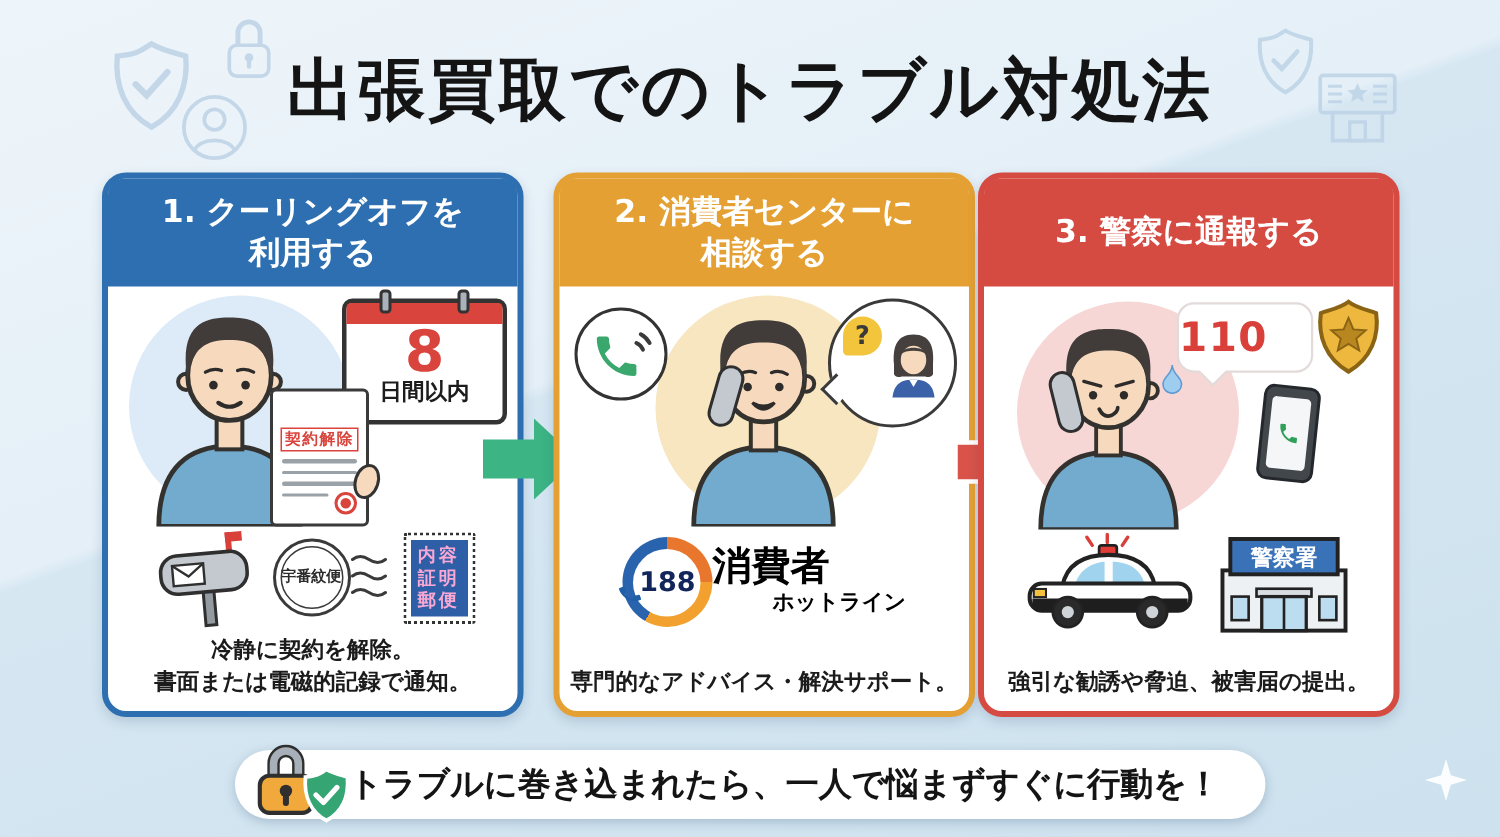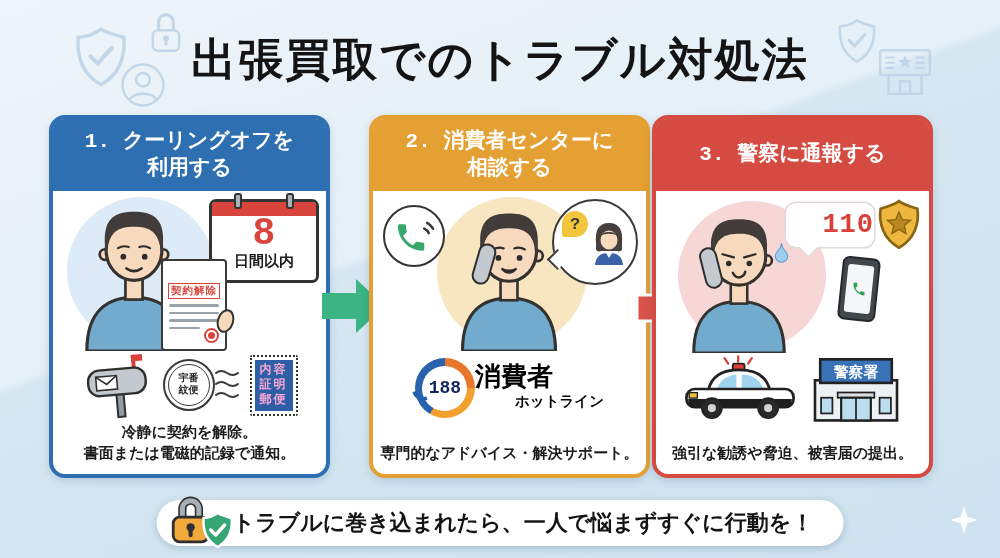--- a/index.html
+++ b/index.html
@@ -1,31 +1,30 @@
 <!DOCTYPE html>
 <html><head>
 <meta charset="utf-8">
 <style>
   * { margin:0; padding:0; box-sizing:border-box; }
   html,body { width:1000px; height:558px; }
   body { font-family:"DejaVu Sans","Liberation Sans",sans-serif; }
   .canvas {
     position:relative; width:1000px; height:558px; overflow:hidden;
     background:linear-gradient(160deg,#eef5fa 0%,#e4eff7 42%,#d6e7f2 43%,#cde1ee 100%);
-    font-family:Liberation Mono, monospace;
   }
   .deco { position:absolute; opacity:.85; }
   .page-title {
     position:absolute; top:30px; left:0; width:100%;
     text-align:center; font-size:45px; font-weight:900; color:#141414; letter-spacing:2px;
   }
   
   .card { position:absolute; top:115px; width:281px; height:363px; border-radius:16px;
           background:#fff; box-shadow:0 3px 8px rgba(40,70,110,.18); }
-  .card.c1 { left:49px;  border:4px solid #2d6fb0; }
+  .card.c1 { left:68px;  border:4px solid #2d6fb0; }
   .card.c2 { left:369px; border:4px solid #e5a033; }
   .card.c3 { left:652px; border:4px solid #d54a41; }
   .card-header { height:72px; display:flex; flex-direction:column; justify-content:center;
                  border-radius:11px 11px 0 0; color:#fff; text-align:center;
                  font-weight:800; font-size:21px; line-height:1.3; }
   .c1 .card-header { background:#2d6fb0; }
   .c2 .card-header { background:#e5a033; }
   .c3 .card-header { background:#d54a41; }
   .card-body { position:relative; height:283px; padding:4px 6px 8px;
                display:flex; flex-direction:column; }
@@ -53,21 +52,21 @@
   .cline.short { width:60%; }
   .seal { position:absolute; right:6px; bottom:6px; width:15px; height:15px; border:2.5px solid #d9453d;
           border-radius:50%; }
   .seal::after { content:""; position:absolute; inset:2px; background:#d9453d; border-radius:50%; }
   .hand { position:absolute; right:-9px; bottom:16px; width:17px; height:24px; background:#f7d9bd;
           border:2px solid #333; border-radius:50%; transform:rotate(18deg); }
   
   .icons-row { height:76px; display:flex; align-items:center; justify-content:center; gap:9px; }
   .postmark-wrap { display:flex; align-items:center; }
   .postmark { position:relative; width:52px; height:52px; border:2.5px solid #3a3a3a; border-radius:50%;
-              display:flex; flex-direction:column; align-items:center; justify-content:center;
+              display:flex; flex-direction:row; align-items:center; justify-content:center;
               font-size:10px; font-weight:700; color:#2b2b2b; line-height:1.25; background:#fff; }
   .postmark::before { content:""; position:absolute; inset:3px; border:1.5px solid #3a3a3a; border-radius:50%; }
   .stamp { background:#fff; border:2.5px dotted #333; padding:3px; border-radius:2px; }
   .stamp-inner { background:#2e5ea6; color:#f9a8d4; padding:3px 5px; font-size:12px; font-weight:800;
                  line-height:1.25; letter-spacing:2px; text-align:center; }
   .caption { text-align:center; font-size:15px; font-weight:800; color:#1b1b1b; line-height:1.45;
              margin-top:auto; }
   
   .phone-circle { position:absolute; left:4px; top:10px; width:62px; height:62px; background:#fff;
                   border:2.5px solid #333; border-radius:50%; display:flex; align-items:center; justify-content:center; }
@@ -88,21 +87,21 @@
   .ring188-inner { width:45px; height:45px; background:#fff; border-radius:50%;
              display:flex; align-items:center; justify-content:center;
              font-size:18px; font-weight:900; color:#12265c; }
   .ring-phone { position:absolute; left:-3px; bottom:14px; transform:rotate(-18deg); }
   .hotline-text { text-align:left; color:#000000; }
   .hotline-title { font-size:26px; font-weight:900; line-height:1.05; }
   .hotline-sub { font-size:14.5px; font-weight:800;margin-left:40px; }
   
   .bubble3 { position:absolute; left:124px; top:8px; width:88px; height:44px; background:#fff;
              border-radius:10px; box-shadow:0 0 0 1.5px #e3dada; display:flex; align-items:center;
-             justify-content:flex-end; font-size:27px; font-weight:900; color:#d9403a; letter-spacing:1px; }
+             justify-content:flex-start; font-size:27px; font-weight:900; color:#d9403a; letter-spacing:1px; }
   .bubble3::after { content:""; position:absolute; left:16px; bottom:-6px; width:13px; height:13px;
              background:#fff; transform:rotate(45deg); box-shadow:2px 2px 0 -0.5px #e3dada; }
   .smartphone { position:absolute; left:178px; top:62px; width:38px; height:64px; background:#42474c;
              border:2.5px solid #24282c; border-radius:7px; transform:rotate(6deg);
              display:flex; align-items:center; justify-content:center; }
   .smartphone-screen { width:26px; height:48px; background:#f4f6f7; border-radius:3px;
              display:flex; align-items:center; justify-content:center; }
   .badge-pos { position:absolute; right:0px; top:4px; }
   .sweat-pos { position:absolute; left:112px; top:48px; }
   

